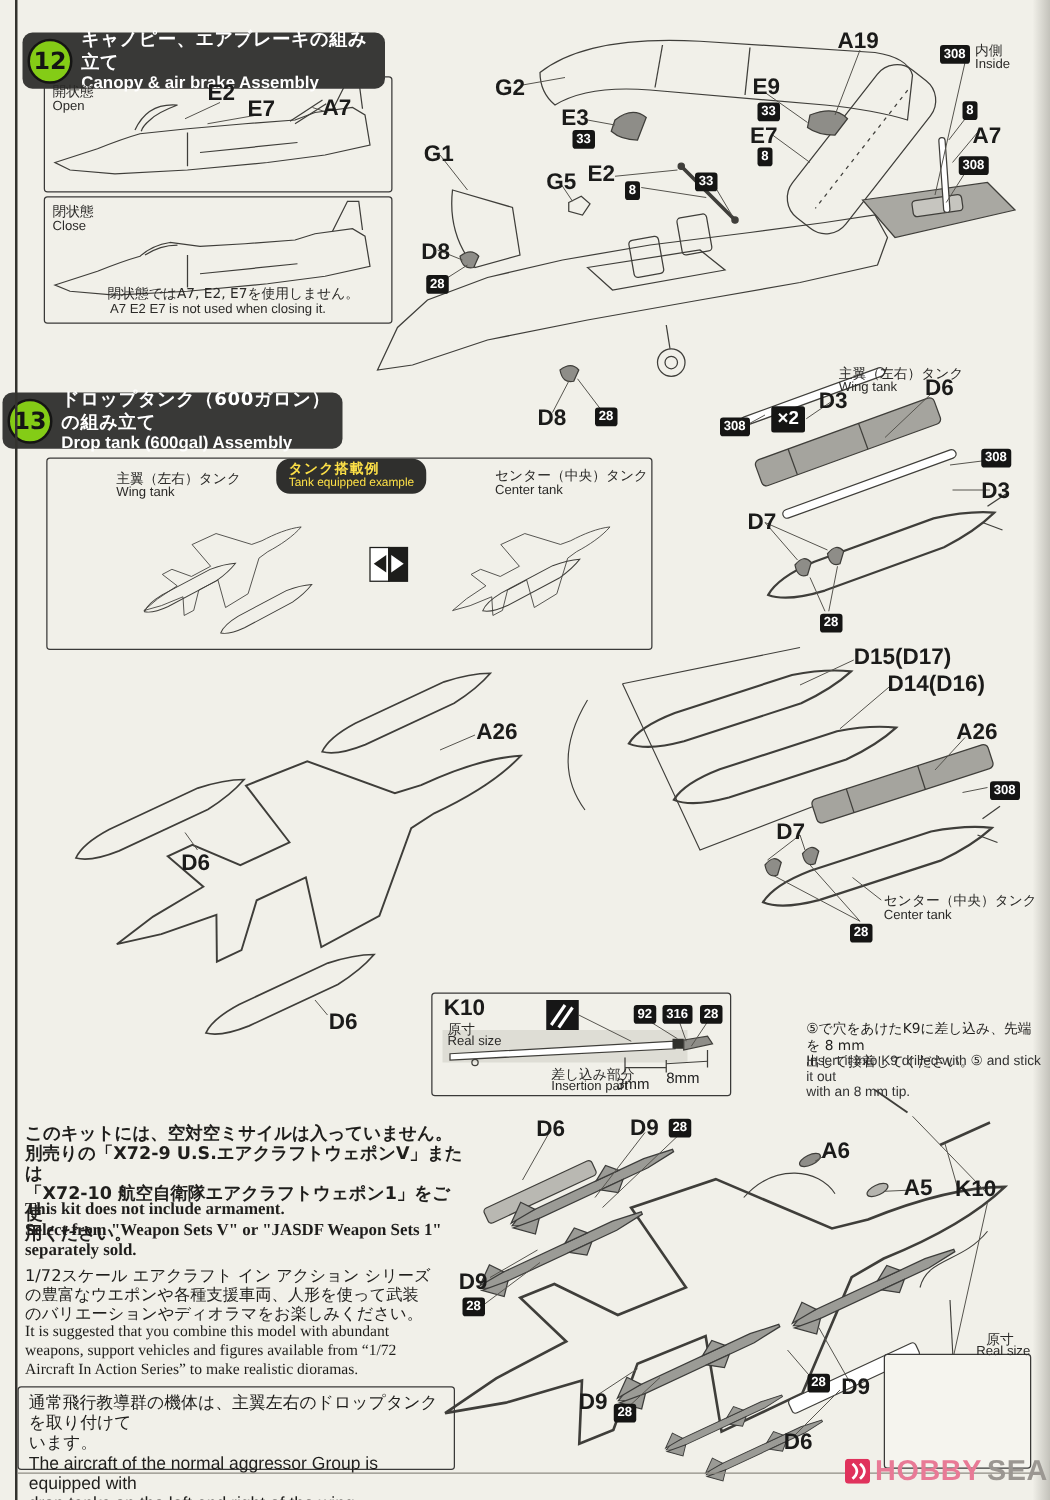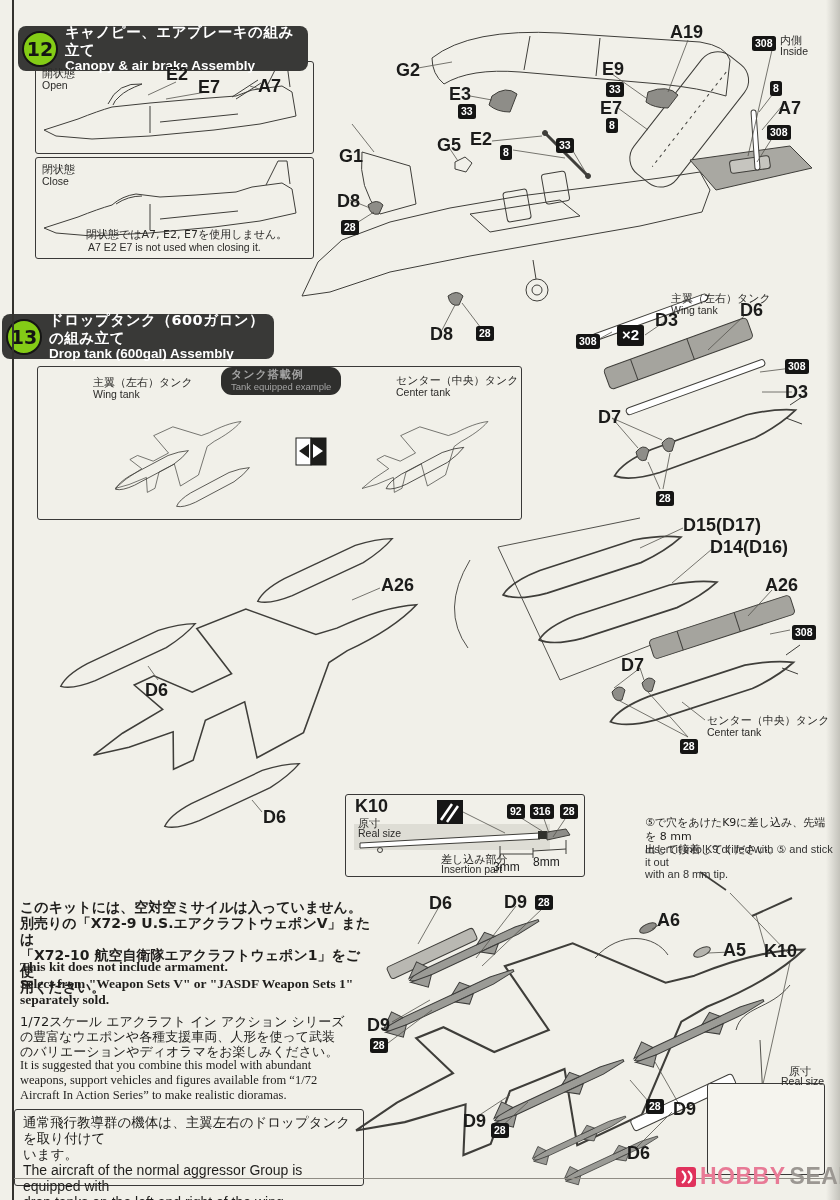--- a/index.html
+++ b/index.html
@@ -22,23 +22,23 @@
   #h13{left:2px;top:314px;width:272px;height:45px;}
   #h14{left:170px;top:847px;width:150px;height:42px;}
   #h14 .t-jp{font-size:13.5px;}
 
   .frame{position:absolute;border:1.5px solid #3a3938;border-radius:3px;}
   #box-open{left:35px;top:61px;width:277px;height:91px;}
   #box-close{left:35px;top:157px;width:277px;height:100px;}
   #box-example{left:37px;top:366px;width:483px;height:152px;}
   #box-k10{left:345px;top:794px;width:238px;height:81px;border-width:1px;}
   #box-realsize{left:707px;top:1083px;width:116px;height:90px;border-width:1px;background:#f5f4ee;}
-  #box-aggressor{left:14px;top:1109px;width:350px;height:77px;border-width:1.5px;padding:4px 8px;box-sizing:border-box;}
-
-  #example-badge{position:absolute;left:221px;top:367px;background:#2f2f2d;color:#a3a3a3;border-radius:11px;
+  #box-aggressor{left:14px;top:1109px;width:350px;height:67px;border-width:1.5px;padding:4px 8px;box-sizing:border-box;}
+
+  #example-badge{position:absolute;left:221px;top:367px;background:#2f2f2d;color:#fde047;border-radius:11px;
         padding:2px 10px;line-height:1.15;}
   .eb-jp{font-weight:700;font-size:11px;letter-spacing:1px;}
   .eb-en{font-weight:400;font-size:9.5px;font-family:"Liberation Sans",sans-serif;}
 
   .multiline{white-space:pre-line;position:absolute;}
   #intro-jp{left:20px;top:899px;width:354px;font-weight:700;font-size:14px;line-height:16px;}
   #intro-en{left:20px;top:959px;width:354px;font-family:"Liberation Serif",serif;font-weight:700;
         font-size:13.5px;line-height:16.5px;}
   #diorama-jp{left:20px;top:1014px;width:354px;font-size:13px;line-height:15px;}
   #diorama-en{left:20px;top:1058px;width:354px;font-family:"Liberation Serif",serif;font-size:12.5px;line-height:15px;}
@@ -356,21 +356,21 @@
       <span class="lb-part" style="left: 449px; top: 84px;">E3</span>
       <span class="lb-badge" style="left: 458px; top: 104px;">33</span>
       <span class="lb-part" style="left: 600px; top: 98px;">E7</span>
       <span class="lb-badge" style="left: 606px; top: 118px;">8</span>
       <span class="lb-part" style="left: 470px; top: 129px;">E2</span>
       <span class="lb-badge" style="left: 500px; top: 145px;">8</span>
       <span class="lb-badge" style="left: 556px; top: 138px;">33</span>
       <span class="lb-badge" style="left: 770px; top: 81px;">8</span>
       <span class="lb-part" style="left: 778px; top: 98px;">A7</span>
       <span class="lb-badge" style="left: 767px; top: 125px;">308</span>
-      <span class="lb-part" style="left: 339px; top: 113px; margin-top: 33px;">G1</span>
+      <span class="lb-part" style="left: 339px; top: 113px;">G1</span>
       <span class="lb-part" style="left: 437px; top: 135px;">G5</span>
       <span class="lb-part" style="left: 337px; top: 191px;">D8</span>
       <span class="lb-badge" style="left: 341px; top: 220px;">28</span>
       <span class="lb-part" style="left: 430px; top: 324px;">D8</span>
       <span class="lb-badge" style="left: 476px; top: 326px;">28</span>
       <span class="lb-jp" style="left: 93px; top: 375px;">主翼（左右）タンク</span>
       <span class="lb-en" style="left: 93px; top: 388px;">Wing tank</span>
       <span class="lb-jp" style="left: 396px; top: 373px;">センター（中央）タンク</span>
       <span class="lb-en" style="left: 396px; top: 386px;">Center tank</span>
       <span class="lb-jp" style="left: 671px; top: 291px;">主翼（左右）タンク</span>

